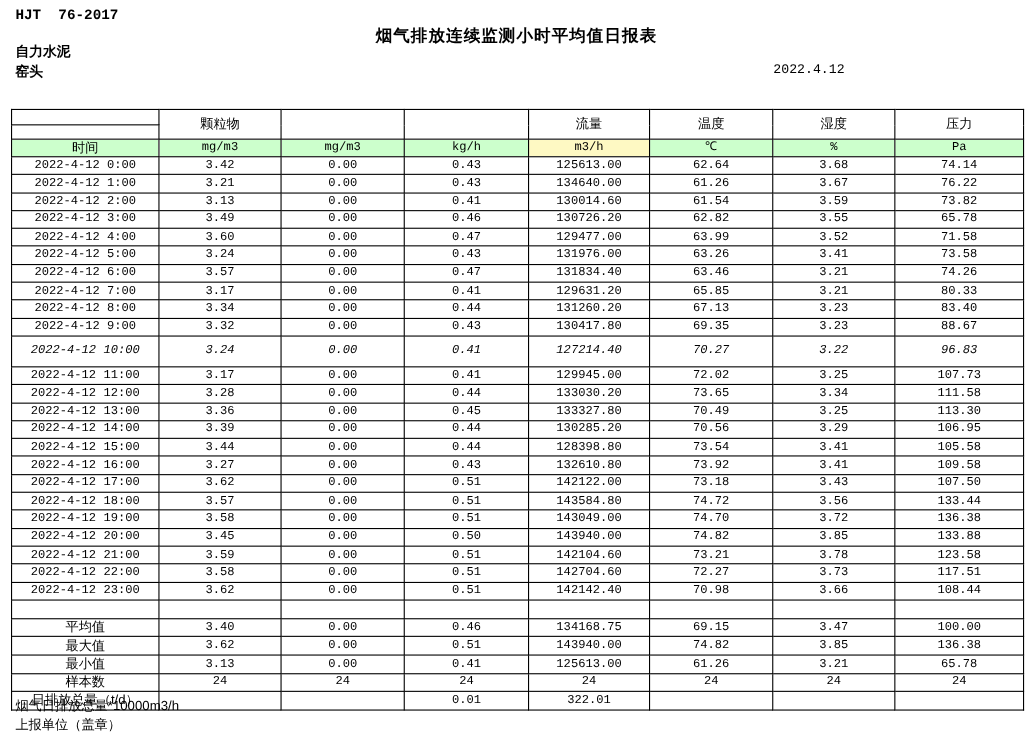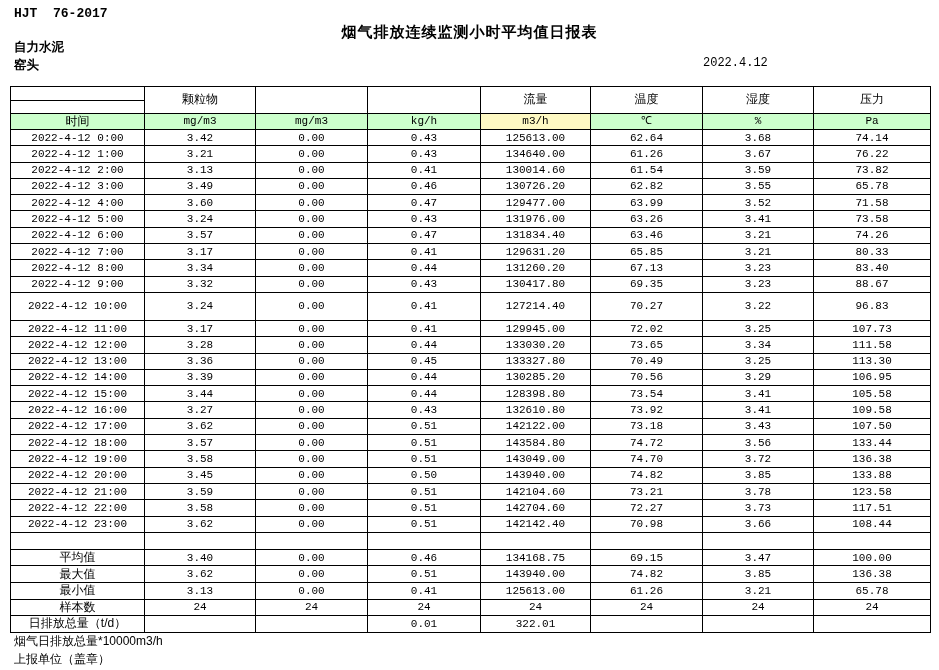--- a/index.html
+++ b/index.html
@@ -17,21 +17,21 @@
     position: absolute; left: 0; right: 0; top: 23px; text-align: center;
     font-weight: bold; font-size: 15px; letter-spacing: 1px; font-family: Liberation Serif, serif;
   }
   .company { position: absolute; left: 14px; top: 39px; font-weight: bold; font-size: 12.5px; }
   .location { position: absolute; left: 14px; top: 57px; font-weight: bold; font-size: 12.5px; }
   .date {
     position: absolute; left: 703px; top: 56px;
     font-family: "Liberation Mono", monospace; font-size: 12px;
   }
   table.report {
-    position: absolute; left: 10px; top: 86px;
+    position: absolute; left: 10px; top: 99px;
     border-collapse: collapse; table-layout: fixed; border-radius: 13px;
   }
   table.report td {
     border: 1px solid #000; text-align: center; vertical-align: middle;
     font-family: "Liberation Mono", monospace; font-size: 11px;
     white-space: nowrap; overflow: hidden; padding: 0; line-height: 1.1;
   }
   table.report td.cjk { font-family: "Liberation Sans", sans-serif; font-size: 12px; }
   .footer-note {
     position: absolute; left: 14px; top: 633px; font-size: 12px;
@@ -177,21 +177,21 @@
       <tr style="height: 16.3px;">
         <td>2022-4-12 9:00</td>
         <td>3.32</td>
         <td>0.00</td>
         <td>0.43</td>
         <td>130417.80</td>
         <td>69.35</td>
         <td>3.23</td>
         <td>88.67</td>
       </tr>
-      <tr style="height: 28px;">
+      <tr style="height: 28px; font-style: italic;">
         <td>2022-4-12 10:00</td>
         <td>3.24</td>
         <td>0.00</td>
         <td>0.41</td>
         <td>127214.40</td>
         <td>70.27</td>
         <td>3.22</td>
         <td>96.83</td>
       </tr>
       <tr style="height: 16.3px;">

